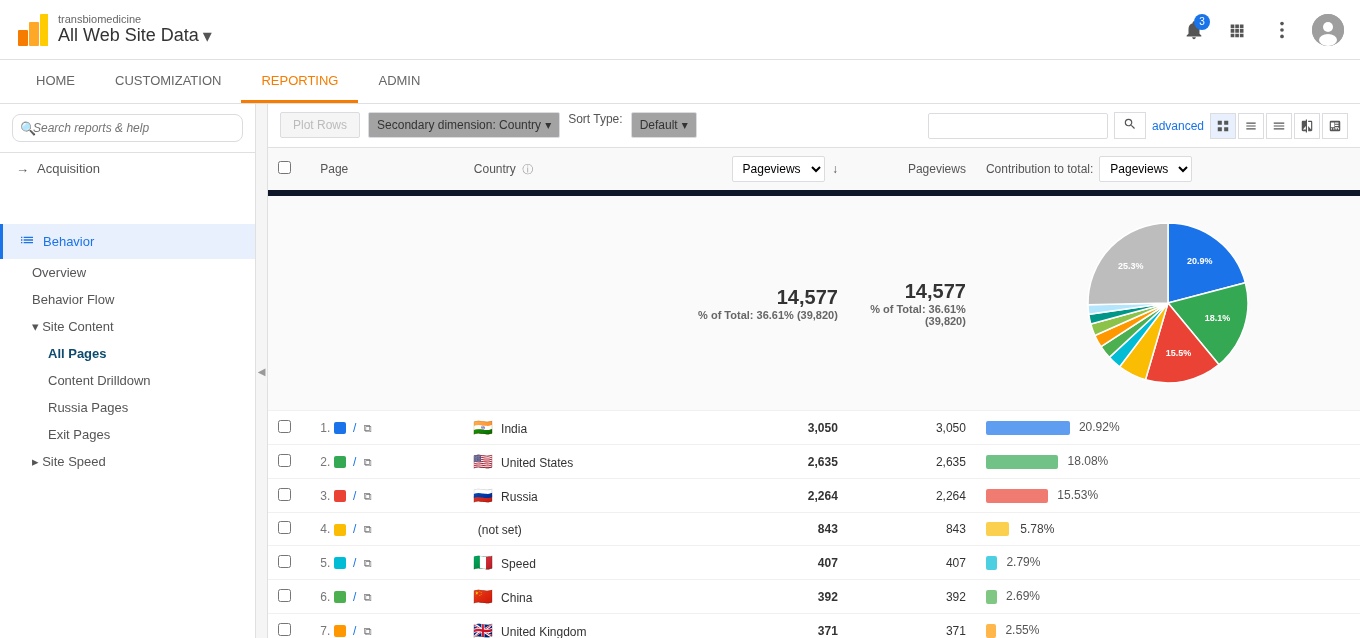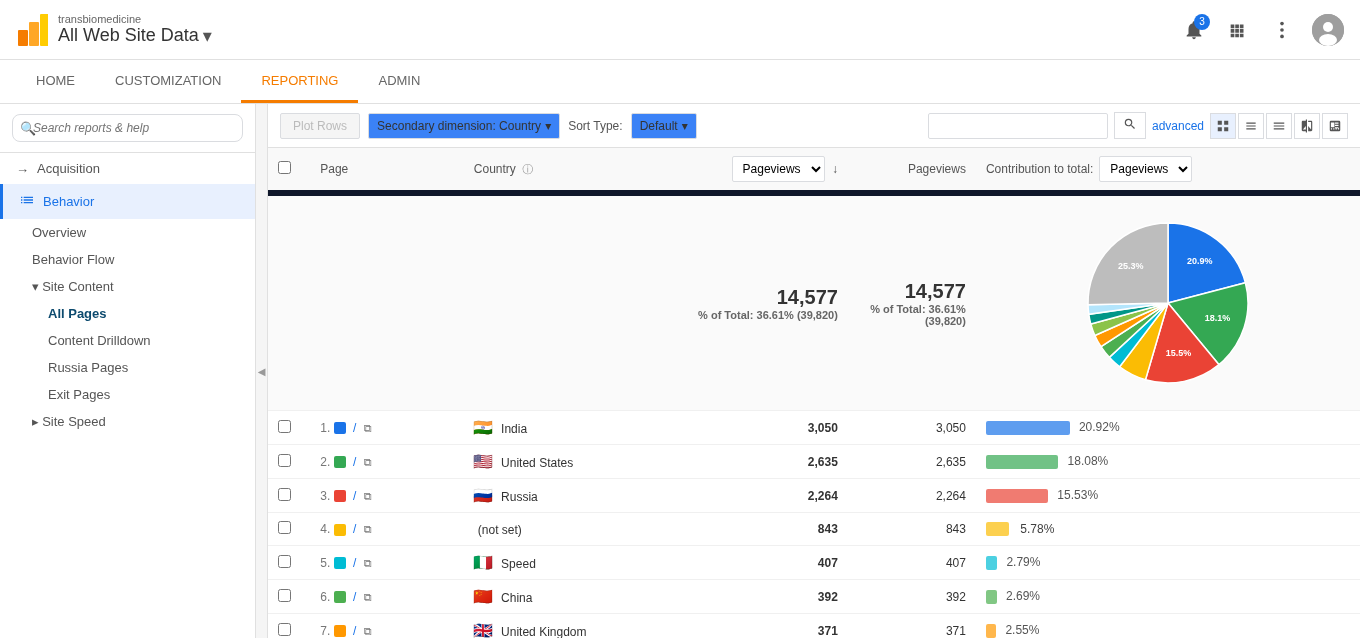--- a/index.html
+++ b/index.html
@@ -25,29 +25,29 @@
     
     .main-layout { display: flex; height: calc(638px - 104px); }
 
     
     .sidebar { width: 256px; min-width: 256px; border-right: 1px solid #e0e0e0; overflow-y: auto; background: #fff; }
     .sidebar-search { padding: 10px 12px; border-bottom: 1px solid #e0e0e0; }
     .sidebar-search input { width: 100%; padding: 6px 10px 6px 28px; border: 1px solid #dadce0; border-radius: 3px; font-size: 13px; color: #333; background: #fff; }
     .search-wrap { position: relative; }
     .search-wrap .search-ic { position: absolute; left: 8px; top: 50%; transform: translateY(-50%); color: #999; font-size: 13px; }
     .sidebar-item { padding: 8px 16px; cursor: pointer; display: flex; align-items: center; gap: 8px; color: #555; font-size: 13px; }
-    .sidebar-item.active { background: #e8f0fe; color: #1a73e8; border-left: 3px solid #1a73e8; }
+    .sidebar-item.active { background: #e8f0fe; color: #1a73e8; border-left: 3px solid #1a73e8; margin-top: 40px; }
     .sidebar-sub { padding: 6px 28px; cursor: pointer; color: #555; font-size: 13px; }
     .sidebar-sub.active { color: #1a73e8; font-weight: 600; }
 
     
     .content { flex: 1; overflow: auto; padding: 0; }
-    .toolbar { display: flex; align-items: center; padding: 8px 12px; gap: 8px; border-bottom: 1px solid #e0e0e0; flex-wrap: wrap; }
+    .toolbar { display: flex; align-items: flex-start; padding: 8px 12px; gap: 8px; border-bottom: 1px solid #e0e0e0; flex-wrap: wrap; }
     .btn-plot { padding: 5px 12px; border: 1px solid #dadce0; border-radius: 2px; background: #f5f5f5; color: #999; font-size: 12px; cursor: pointer; }
-    .select-dim { padding: 5px 8px; border: 1px solid #dadce0; border-radius: 2px; font-size: 12px; color: #333; background: #3b82f6; cursor: pointer; display: flex; align-items: center; gap: 4px; }
+    .select-dim { padding: 5px 8px; border: 1px solid #dadce0; border-radius: 2px; font-size: 12px; color: #333; background: #a3a3a3; cursor: pointer; display: flex; align-items: center; gap: 4px; }
     .sort-label { font-size: 12px; color: #555; }
     .toolbar-right { margin-left: auto; display: flex; align-items: center; gap: 6px; }
     .search-box { padding: 5px 8px; border: 1px solid #dadce0; border-radius: 2px; width: 180px; font-size: 12px; }
     .adv-link { color: #1a73e8; font-size: 12px; cursor: pointer; }
     .view-icons { display: flex; gap: 2px; }
     .view-btn { width: 26px; height: 26px; border: 1px solid #dadce0; display: flex; align-items: center; justify-content: center; cursor: pointer; font-size: 12px; color: #555; background: #fff; }
     .view-btn.active { background: #e8f0fe; }
 
     
     .table-container { overflow-x: auto; }

